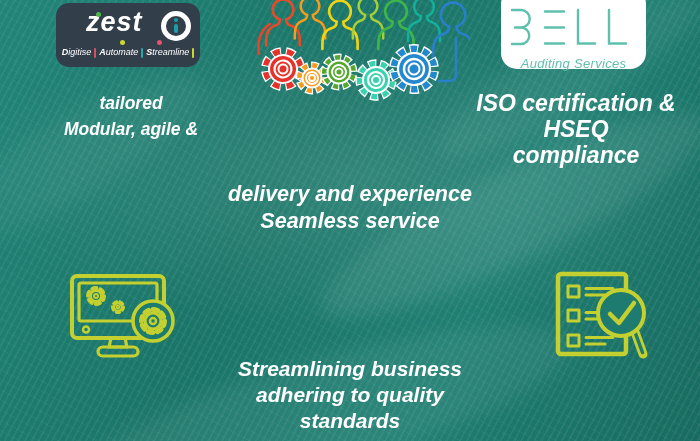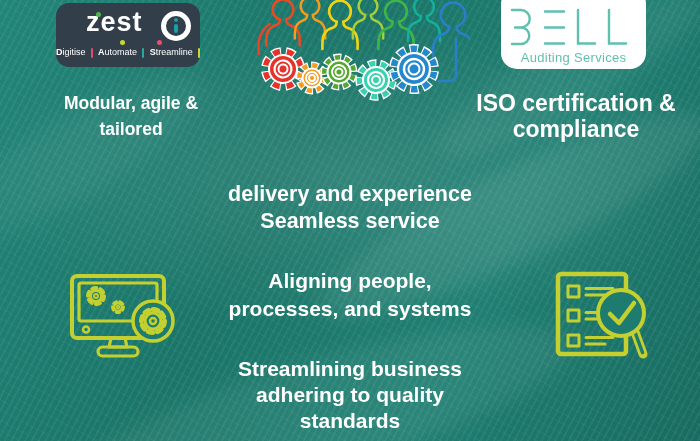--- a/index.html
+++ b/index.html
@@ -2,51 +2,51 @@
 <html><head>
 <meta charset="utf-8">
 <style>
   html,body{margin:0;padding:0;}
   body{width:700px;height:441px;overflow:hidden;font-family:"Liberation Sans",sans-serif;}
   .poster{position:relative;width:700px;height:441px;overflow:hidden;
     background:
       radial-gradient(90% 55% at 50% 40%, rgba(255,255,255,0.10), rgba(255,255,255,0) 62%),
       repeating-linear-gradient(118deg, rgba(255,255,255,0.055) 0 2px, rgba(255,255,255,0) 2px 6px),
       repeating-linear-gradient(28deg, rgba(255,255,255,0.035) 0 1px, rgba(255,255,255,0) 1px 9px),
-      linear-gradient(118deg,#218578 0%,#1a7568 40%,#1e7e71 68%,#186b60 100%);}
+      linear-gradient(118deg,#218578 0%,#1a7568 40%,#1e7e71 68%,#186b60 100%); font-style: italic;}
   .smear{position:absolute;border-radius:50%;filter:blur(9px);pointer-events:none;}
   .smear-a{left:60px;top:360px;width:520px;height:110px;background:rgba(255,255,255,.06);transform:rotate(-16deg);}
   .smear-b{left:300px;top:170px;width:430px;height:90px;background:rgba(255,255,255,.07);transform:rotate(-26deg);}
   .smear-c{left:420px;top:40px;width:300px;height:70px;background:rgba(255,255,255,.05);transform:rotate(-30deg);}
   .smear-d{left:-80px;top:120px;width:300px;height:80px;background:rgba(255,255,255,.04);transform:rotate(-30deg);}
 
   .sr-only{position:absolute;width:1px;height:1px;overflow:hidden;clip:rect(0 0 0 0);white-space:nowrap;}
 
   
   .zest-card{position:absolute;left:56px;top:3px;width:144px;height:64px;background:#323e4a;border-radius:13px;}
   .zest-word{position:absolute;left:30px;top:4px;color:#fff;font-weight:700;font-size:27px;letter-spacing:1px;}
   .zdot{position:absolute;width:5px;height:5px;border-radius:50%;}
   .zdot-green{left:40px;top:9px;background:#4cb748;}
   .zdot-yellow{left:64px;top:37px;background:#c9d733;}
   .zdot-red{left:101px;top:37px;background:#e8506e;}
   .zest-ring{position:absolute;left:105px;top:8px;width:20px;height:20px;border:5px solid #fff;border-radius:50%;}
   .zi-dot{position:absolute;left:8px;top:2px;width:4px;height:4px;border-radius:50%;background:#1a9fa8;}
   .zi-stem{position:absolute;left:8px;top:8px;width:4px;height:9px;border-radius:2px;background:#1a9fa8;}
-  .zest-tagline{position:absolute;left:0;top:44px;width:100%;display:flex;justify-content:space-between;align-items:center;gap:3px;color:#fff;font-size:9px;line-height:11px;}
+  .zest-tagline{position:absolute;left:0;top:44px;width:100%;display:flex;justify-content:center;align-items:center;gap:3px;color:#fff;font-size:9px;line-height:11px;}
   .tg-word b{font-weight:700;}
   .tg-word span{font-weight:400;}
   .tg-sep{display:inline-block;width:2px;height:10px;border-radius:1px;}
   .sep-0{background:#d94f6a;}
   .sep-1{background:#2aa7a0;}
   .sep-2{background:#c9d733;}
 
   
   .bell-card{position:absolute;left:501px;top:-12px;width:145px;height:81px;background:#ffffff;border-radius:16px;text-align:center;}
   .bell-letters{display:block;margin:20px auto 0;}
-  .bell-sub{margin-top:2px;color:#5fc0ae;font-size:13px;letter-spacing:.3px;}
+  .bell-sub{margin-top:8px;color:#5fc0ae;font-size:13px;letter-spacing:.3px;}
 
   
   .team-illustration{position:absolute;left:250px;top:0;}
 
   
   .txt{position:absolute;color:#fff;font-weight:700;text-align:center;}
   .caption-left{left:29px;top:90px;width:204px;font-size:17.5px;line-height:26px;}
   .caption-right{left:474px;top:90px;width:204px;font-size:23px;line-height:26px;}
   .statement-1{left:130px;top:181px;width:440px;font-size:21.5px;line-height:27px;}
   .statement-2{left:130px;top:267px;width:440px;font-size:21px;line-height:27.5px;}
@@ -146,35 +146,32 @@
         <path d="M3,2 H12 A8.7,8.7 0 0 1 12,19.5 H6 M12,19.5 A8.25,8.25 0 0 1 12,36 H3"></path>
         <path d="M36,3.5 H55 M36,19.5 H55 M36,35.5 H55"></path>
         <path d="M69,2 V35.5 H86"></path>
         <path d="M100,2 V35.5 H117"></path>
       </g>
     </svg>
     <div class="bell-sub">Auditing Services</div>
   </div>
 
   <div class="txt caption-left">
+    <div>tailored</div>
     <div>Modular, agile &amp;</div>
-    <div>tailored</div>
   </div>
   <div class="txt caption-right">
     <div>ISO certification &amp;</div>
+    <div>HSEQ</div>
     <div>compliance</div>
   </div>
 
   <div class="txt statement-1">
     <div>delivery and experience</div>
     <div>Seamless service</div>
-  </div>
-  <div class="txt statement-2">
-    <div>Aligning people,</div>
-    <div>processes, and systems</div>
   </div>
   <div class="txt statement-3">
     <div>Streamlining business</div>
     <div>adhering to quality</div>
     <div>standards</div>
   </div>
 
   <svg class="icon-monitor" width="125" height="100" viewBox="0 0 125 100" fill="none">
     <g stroke="#c4d02f" stroke-linecap="round" stroke-linejoin="round">
       <rect x="10" y="10" width="92" height="62" rx="5" stroke-width="4"></rect>

